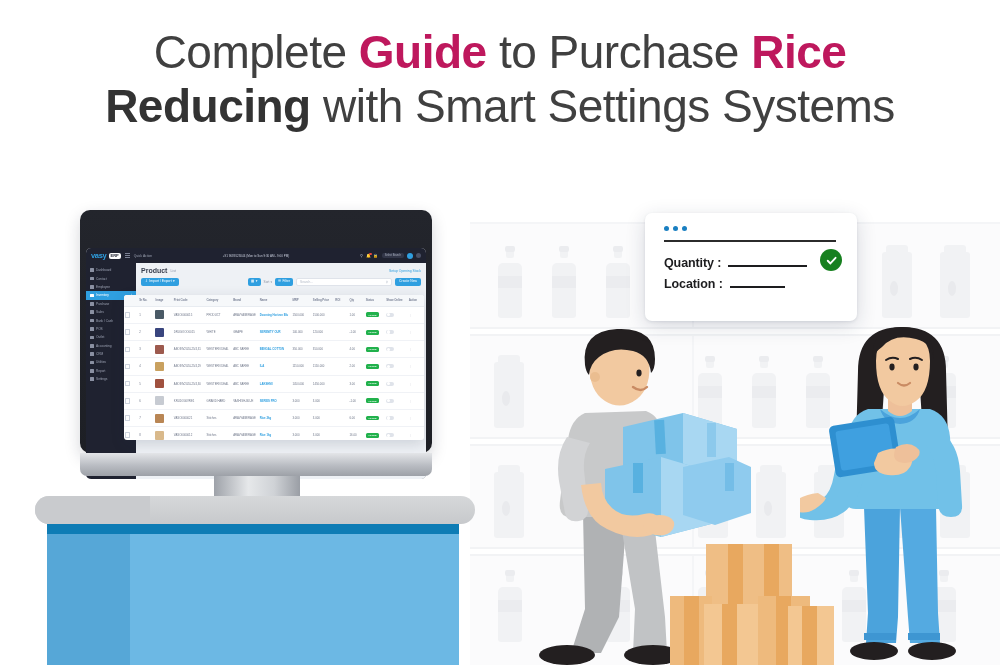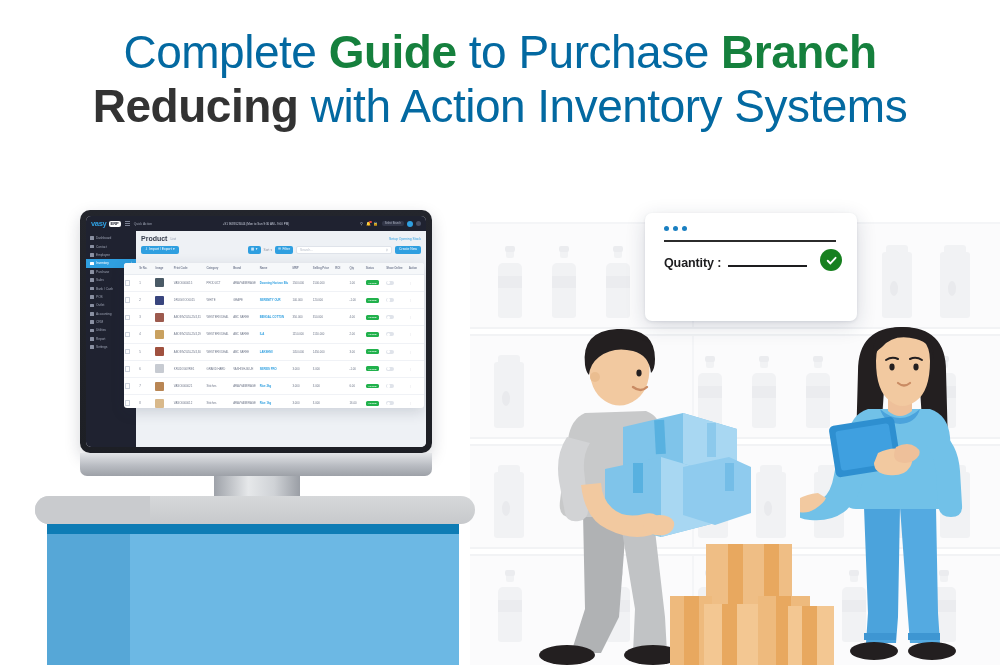--- a/index.html
+++ b/index.html
@@ -12,22 +12,22 @@
 
   
   .headline{
     position:absolute;left:0;top:28px;width:1000px;text-align:center;
     line-height:1.08;letter-spacing:-0.5px;
   }
   .hl-line{display:block;white-space:nowrap;}
   .hl1{font-size:46px;font-weight:400;color:#3a3a3a;}
   .hl2{font-size:46px;font-weight:700;color:#333333;margin-top:4px;}
   .hl-strong{font-weight:700;color:#333333;}
-  .hl-accent{font-weight:700;color:#15803d;}
-  .hl-reg{font-weight:400;color:#0369a1;}
+  .hl-accent{font-weight:700;color:#be185d;}
+  .hl-reg{font-weight:400;color:#404040;}
 
   
   .scene{position:absolute;left:470px;top:222px;width:530px;height:443px;overflow:hidden;}
   .shelf-wall{position:absolute;left:0;top:0;width:530px;height:443px;background:#ffffff;}
   .shelf-unit{position:absolute;background:#fbfbfc;border:2px solid #f4f5f7;border-radius:2px;}
   .bottle{position:absolute;background:#f1f2f4;}
   .b-body{position:absolute;left:0;bottom:0;width:100%;height:76%;background:#f1f2f4;border-radius:5px 5px 3px 3px;}
   .b-neck{position:absolute;left:34%;top:0;width:32%;height:16%;background:#f1f2f4;border-radius:2px;}
   .b-cap{position:absolute;left:30%;top:0;width:40%;height:9%;background:#ebecef;border-radius:2px;}
   .b-label{position:absolute;left:0;top:42%;width:100%;height:16%;background:#ebecef;}
@@ -67,21 +67,21 @@
   }
 
   
   .desk-area{position:absolute;left:25px;top:210px;width:460px;height:455px;}
   .monitor{
     position:absolute;left:55px;top:0px;width:352px;height:243px;
     background:linear-gradient(180deg,#23252c 0%,#1d1f25 100%);
     border-radius:10px;padding:6px;box-sizing:border-box;
     box-shadow:0 6px 16px rgba(20,30,50,.18);
   }
-  .screen{position:relative;width:100%;height:100%;background:#1b1d23;border-radius:5px;overflow:hidden;}
+  .screen{position:relative;width:100%;height:100%;background:#1b1d23;border-radius:5px;overflow:hidden;margin-top:32px;}
   .mon-chin{
     position:absolute;left:55px;top:243px;width:352px;height:23px;
     background:linear-gradient(180deg,#e3e5e8 0%,#b9bcc2 55%,#9da1a8 100%);
     border-radius:0 0 7px 7px;
   }
   .mon-neck{
     position:absolute;left:189px;top:266px;width:86px;height:42px;
     background:linear-gradient(90deg,#9ea2a9 0%,#e6e8ea 40%,#cfd2d6 70%,#9a9ea5 100%);
   }
   .mon-base{
@@ -173,24 +173,24 @@
   .col-f{width:12%}.col-g{width:15%}.col-h{width:9%}.col-i{width:10%}.col-j{width:6%}
   .col-k{width:7%}.col-l{width:9%}.col-m{width:10%}.col-n{width:7%}
 </style>
 </head>
 <body>
 
 <div class="stage">
 
   <div class="headline">
     <span class="hl-line hl1">
-      <span class="hl-reg">Complete </span><span class="hl-accent">Guide</span><span class="hl-reg"> to Purchase </span><span class="hl-accent">Branch</span>
+      <span class="hl-reg">Complete </span><span class="hl-accent">Guide</span><span class="hl-reg"> to Purchase </span><span class="hl-accent">Rice</span>
     </span>
     <span class="hl-line hl2">
-      <span class="hl-strong">Reducing</span><span class="hl-reg"> with Action Inventory Systems</span>
+      <span class="hl-strong">Reducing</span><span class="hl-reg"> with Smart Settings Systems</span>
     </span>
   </div>
 
   <div class="scene">
     <div class="shelf-wall">
 
       <div class="shelf-unit" style="left:-4px;top:0;width:224px;height:447px;"></div>
       <div class="shelf-unit" style="left:222px;top:0;width:312px;height:447px;"></div>
 
       <div style="position:absolute;left:-4px;top:105px;width:538px;height:5px;background:#ffffff;border-top:2px solid #f2f3f5;border-bottom:2px solid #f2f3f5;"></div>
@@ -428,20 +428,24 @@
     <div class="card-dots">
         <i></i>
         <i></i>
         <i></i>
       </div>
     <div class="card-rule"></div>
     <div class="card-rows">
       <div class="card-row">
         <span class="card-lbl">Quantity :</span>
         <span class="card-line ln-qty"></span>
+      </div>
+      <div class="card-row">
+        <span class="card-lbl">Location :</span>
+        <span class="card-line ln-loc"></span>
       </div>
     </div>
     <div class="card-check">
       <svg width="13" height="13" viewBox="0 0 24 24">
           <path d="M5 12.5 L10 17.5 L19.5 7" stroke="#fff" stroke-width="3.4" fill="none" stroke-linecap="round" stroke-linejoin="round"></path>
         </svg>
     </div>
   </div>
 
   <div class="desk-area">

